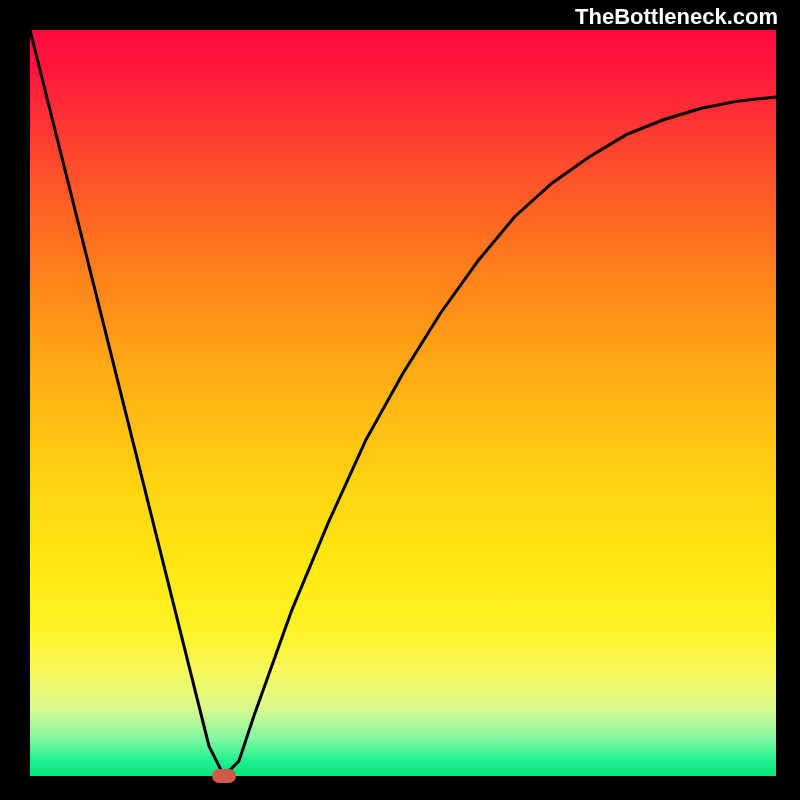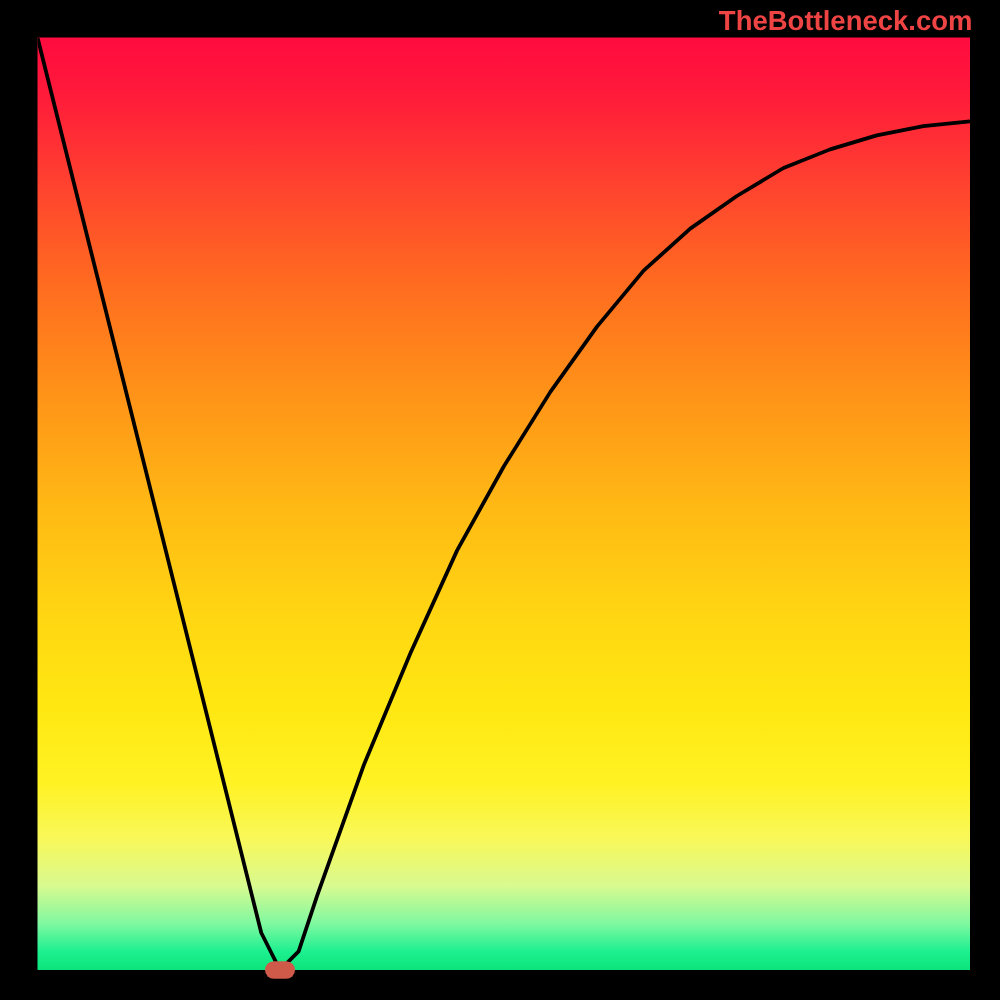--- a/index.html
+++ b/index.html
@@ -8,21 +8,21 @@
     height: 800px;
     background: #000;
     position: relative;
     font-family: Arial, sans-serif;
     overflow: hidden;
   }
   .watermark {
     position: absolute;
     top: 4px;
     right: 22px;
-    color: #ef4444;
+    color: #ffffff;
     font-size: 22px;
     font-weight: bold;
     z-index: 10;
   }
   .plot-area {
     position: absolute;
     left: 30px;
     top: 30px;
     width: 746px;
     height: 746px;

